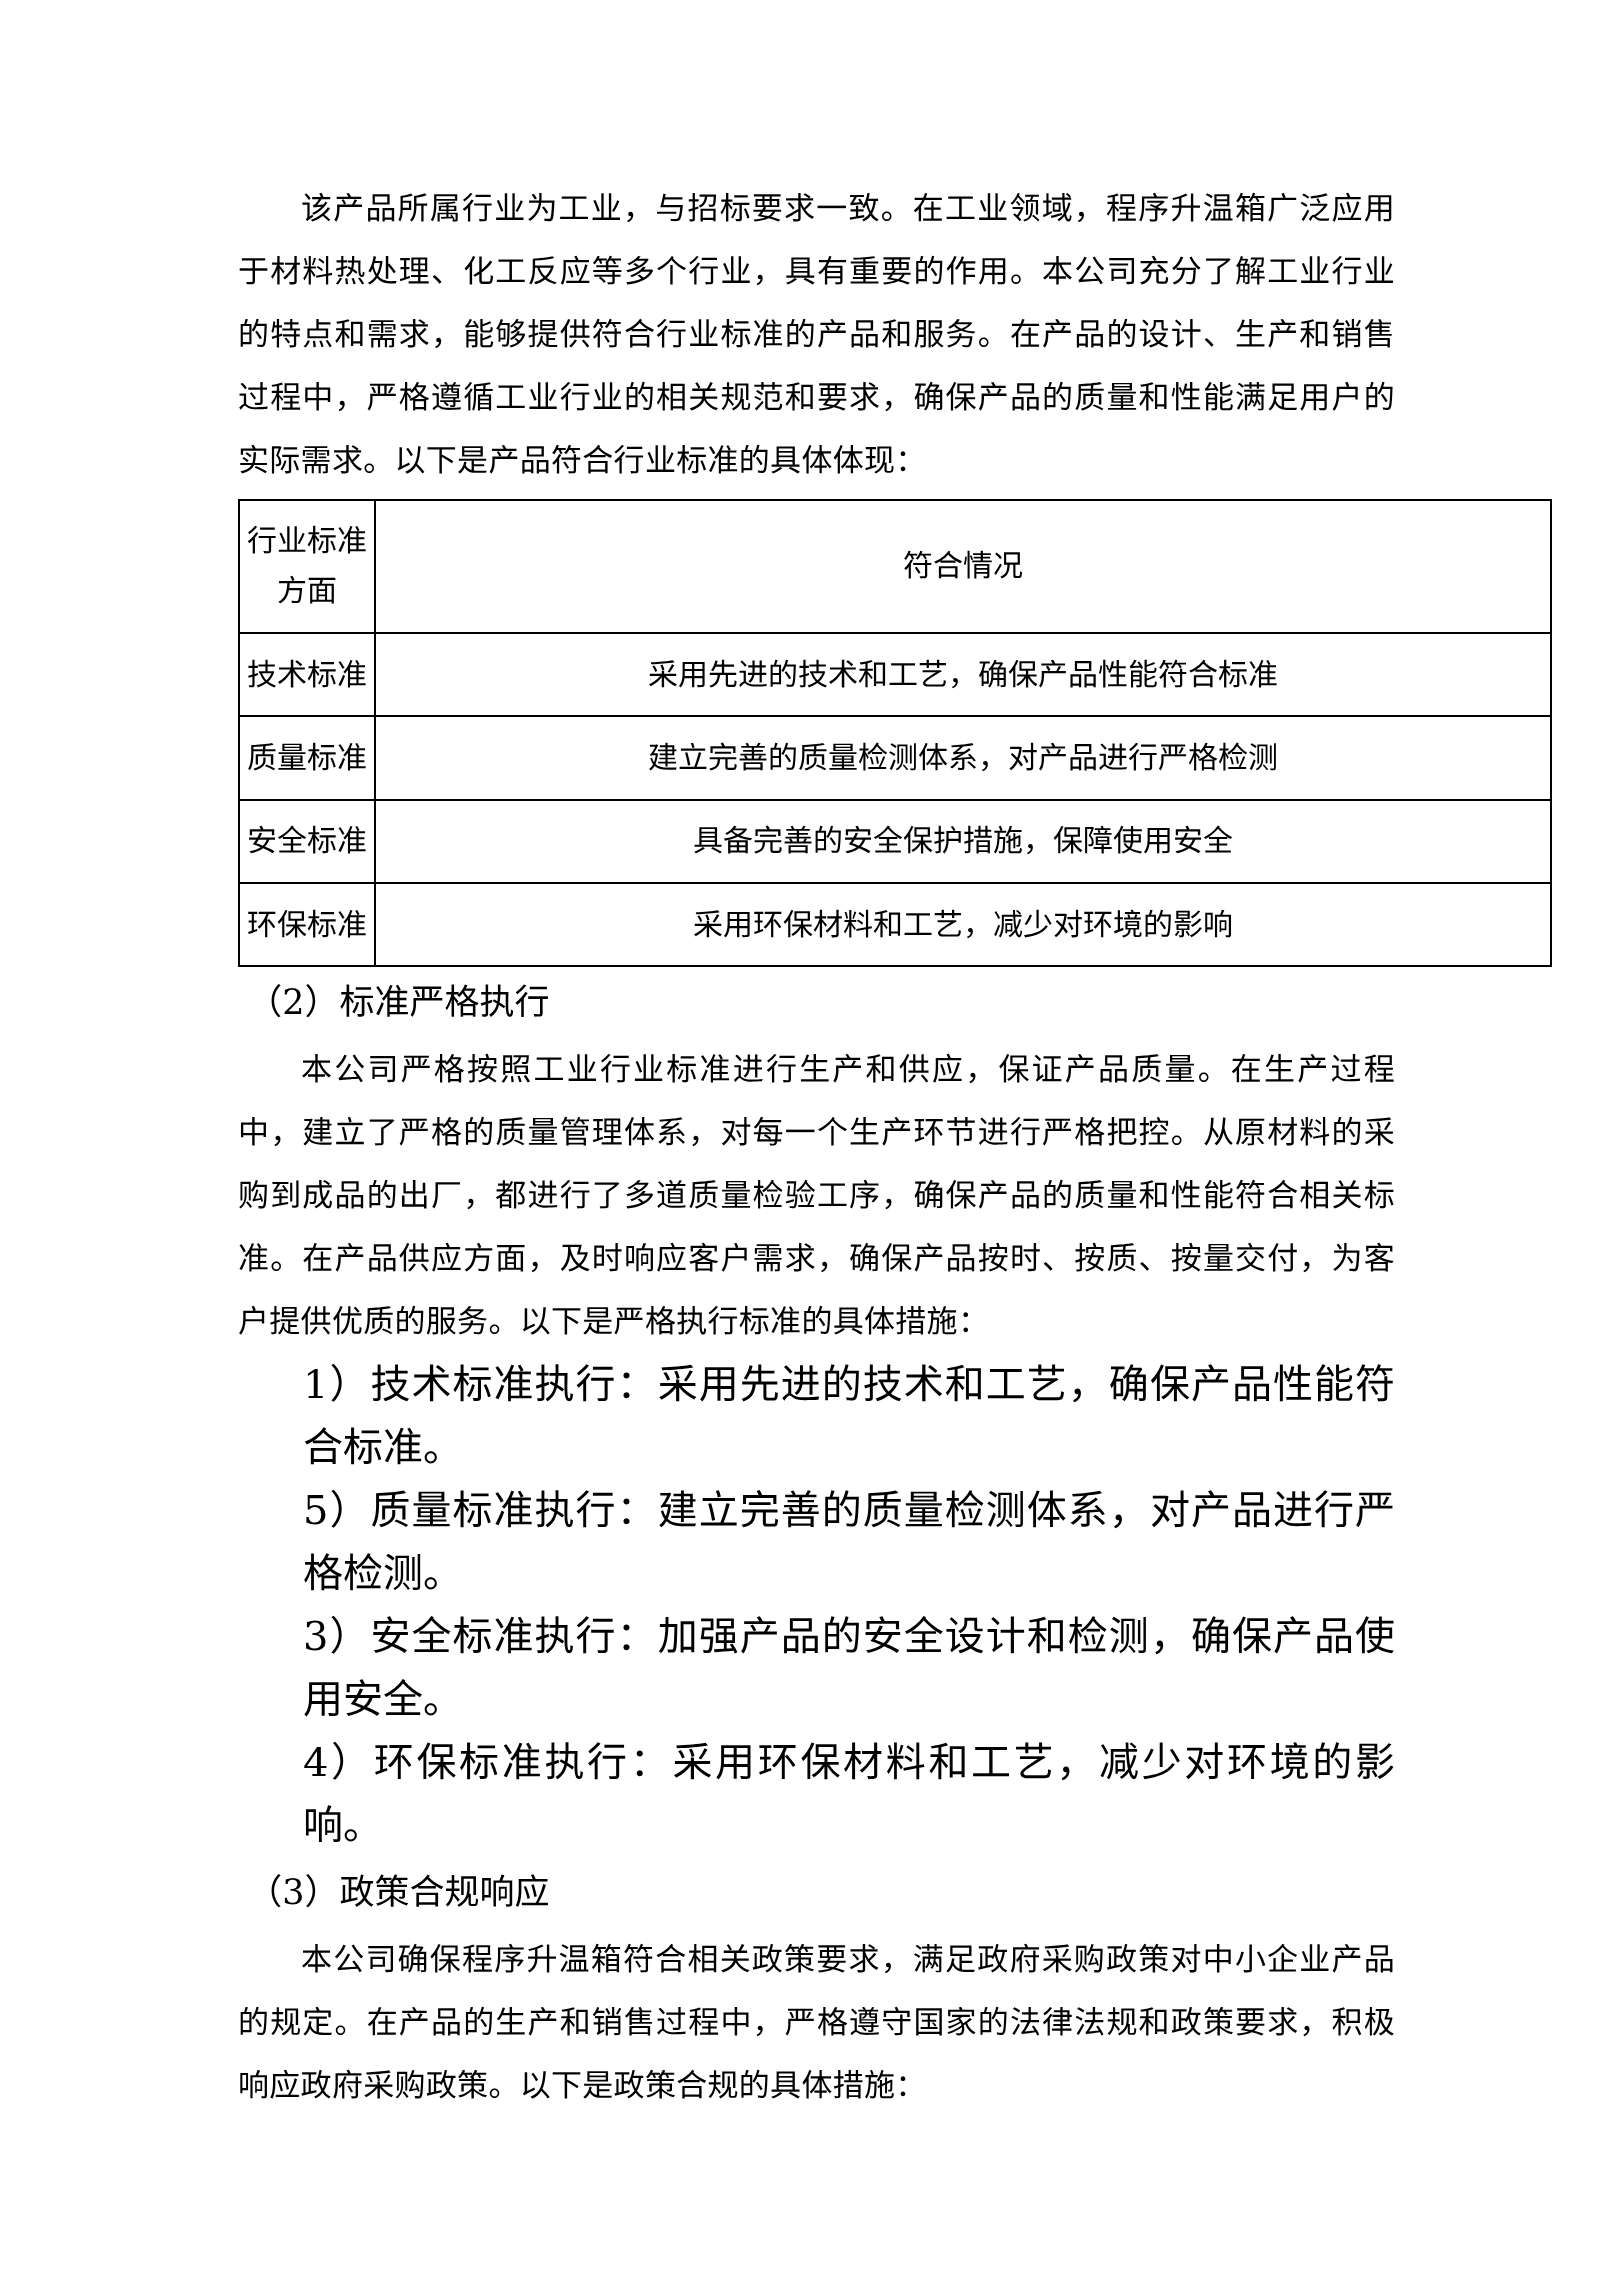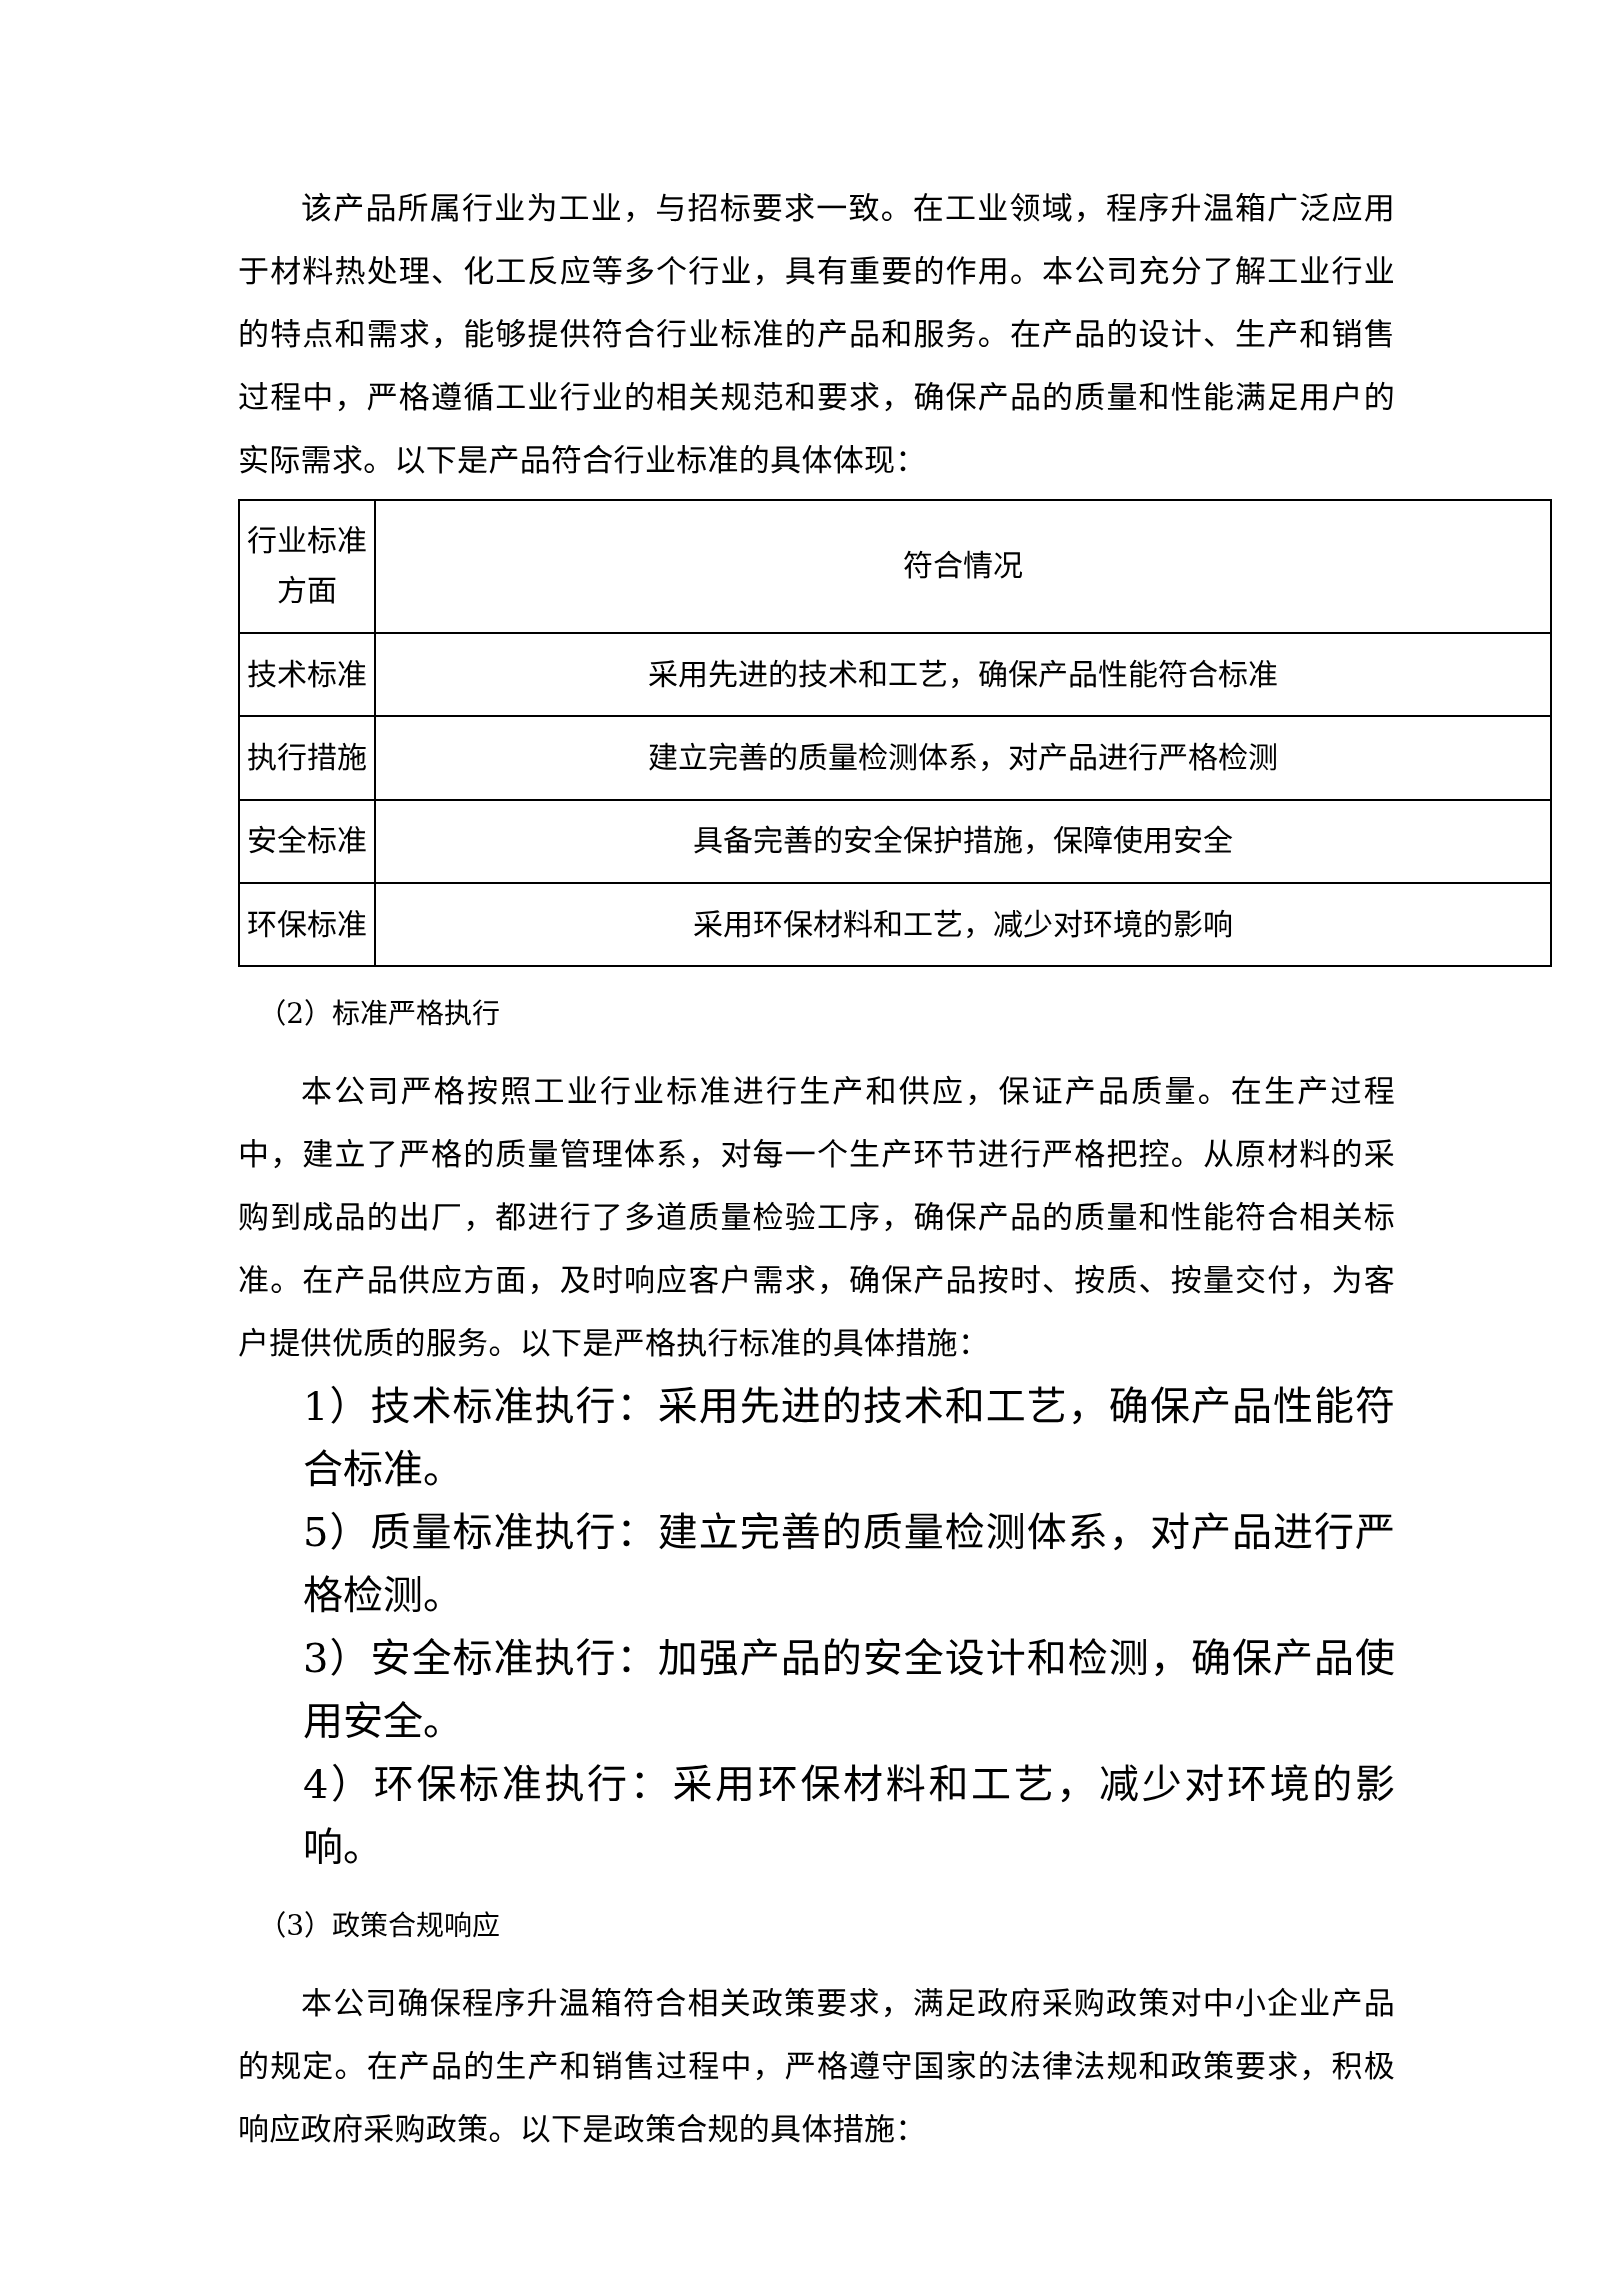--- a/index.html
+++ b/index.html
@@ -34,23 +34,23 @@
     line-height: 63px;
     text-align: justify;
     text-justify: inter-ideograph;
     text-indent: 63px;
     margin: 0;
     letter-spacing: 0.3px;
   }
 
   
   .section-heading {
-    font-size: 28px;
+    font-size: 35px;
     line-height: 63px;
-    margin: 15px;
+    margin: 4px;
     text-indent: 0;
     padding-left: 5.2px;
     font-weight: normal;
   }
 
   
   .list-item {
     font-size: 40px;
     line-height: 63px;
     margin: 0;
@@ -104,21 +104,21 @@
           <th>行业标准方面</th>
           <th>符合情况</th>
         </tr>
       </thead>
       <tbody>
         <tr>
           <td>技术标准</td>
           <td>采用先进的技术和工艺，确保产品性能符合标准</td>
         </tr>
         <tr>
-          <td>执行措施</td>
+          <td>质量标准</td>
           <td>建立完善的质量检测体系，对产品进行严格检测</td>
         </tr>
         <tr>
           <td>安全标准</td>
           <td>具备完善的安全保护措施，保障使用安全</td>
         </tr>
         <tr>
           <td>环保标准</td>
           <td>采用环保材料和工艺，减少对环境的影响</td>
         </tr>

